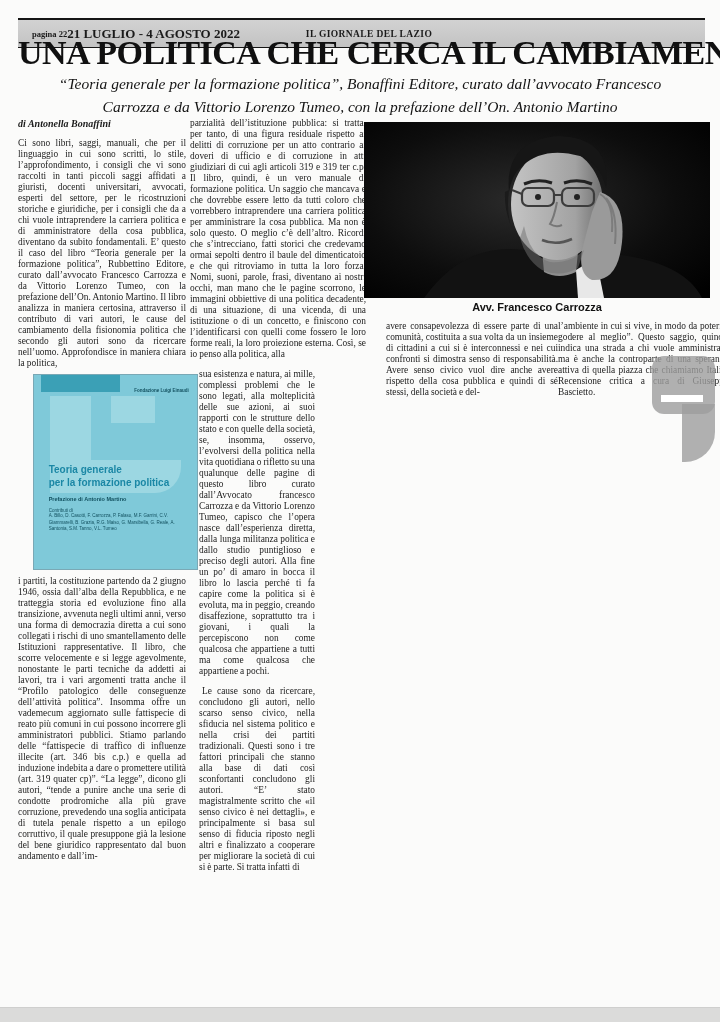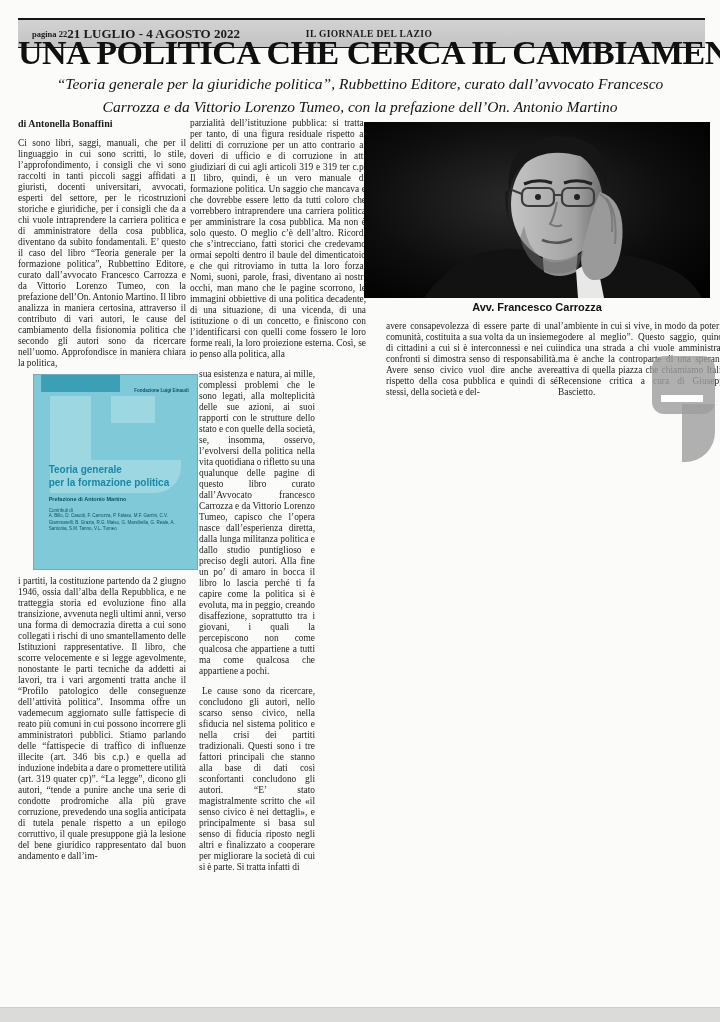--- a/index.html
+++ b/index.html
@@ -23,21 +23,21 @@
     position:absolute;left:18px;top:34px;width:687px;text-align:center;
     font-size:34px;font-weight:bold;letter-spacing:-0.5px;white-space:nowrap;color:#101010;
   }
   .subhead{
     position:absolute;left:40px;top:72px;width:640px;text-align:center;
     font-size:15.5px;font-style:italic;line-height:1.5;color:#141414;
   }
   
   .body-text{font-size:9.4px;line-height:1.17;text-align:justify;color:#1c1c1c;word-spacing:-0.3px;}
   .col1{position:absolute;left:18px;top:118px;width:168px;}
-  .byline{font-weight:bold;font-size:10px;margin:0 0 9px 0;}
+  .byline{font-weight:bold;font-size:10px;margin:0 0 9px 0;font-style:italic;}
   .col2{position:absolute;left:190px;top:118px;width:176px;}
   .col2-narrow{width:134px;}
   .col2-narrow p{margin:9px;}
   .col2-narrow .p2{text-indent:3px;}
   .col3{position:absolute;left:368px;top:321px;width:172px;margin-left:18px;}
   .col4{position:absolute;left:558px;top:321px;width:170px;}
   
   .book{
     width:165px;height:196px;margin:5px 0 6px 15px;position:relative;
     background:#7fc9d9;border:1px solid #7aa8b5;overflow:hidden;box-sizing:border-box;
@@ -73,21 +73,21 @@
 
 <div>
 
   <div class="header-bar">
     <span class="pg">pagina 22</span>
     <span class="masthead">IL GIORNALE DEL LAZIO</span>
     <span class="date">21 LUGLIO - 4 AGOSTO 2022</span>
   </div>
 
   <div class="headline">UNA POLITICA CHE CERCA IL CAMBIAMENTO</div>
-  <div class="subhead">“Teoria generale per la giuridiche politica”, Rubbettino Editore,  curato  dall’avvocato Francesco Carrozza e da Vittorio Lorenzo Tumeo, con la prefazione dell’On. Antonio Martino</div>
+  <div class="subhead">“Teoria generale per la formazione politica”, Bonaffini Editore,  curato  dall’avvocato Francesco Carrozza e da Vittorio Lorenzo Tumeo, con la prefazione dell’On. Antonio Martino</div>
 
   <div class="col1">
     <div class="byline">di Antonella Bonaffini</div>
     <div class="body-text">Ci sono libri, saggi, manuali, che per il linguaggio in cui sono scritti, lo stile, l’approfondimento, i consigli che vi sono raccolti in tanti piccoli saggi affidati a giuristi, docenti universitari, avvocati, esperti del settore, per le ricostruzioni storiche e giuridiche, per i consigli che da a chi vuole intraprendere la carriera politica e di amministratore della cosa pubblica, diventano da subito fondamentali. E’ questo il caso del libro “Teoria generale per la formazione politica”, Rubbettino Editore, curato dall’avvocato Francesco Carrozza e da Vittorio Lorenzo Tumeo, con la prefazione dell’On. Antonio Martino. Il libro analizza in maniera certosina, attraverso il contributo di vari autori, le cause del cambiamento della fisionomia politica che secondo gli autori sono da ricercare nell’uomo. Approfondisce in maniera chiara la politica,</div>
 
     <div class="book">
       <div class="bc-band"></div>
       <div class="bc-g1"></div>
       <div class="bc-g3"></div>
       <div class="bc-g2"></div>

